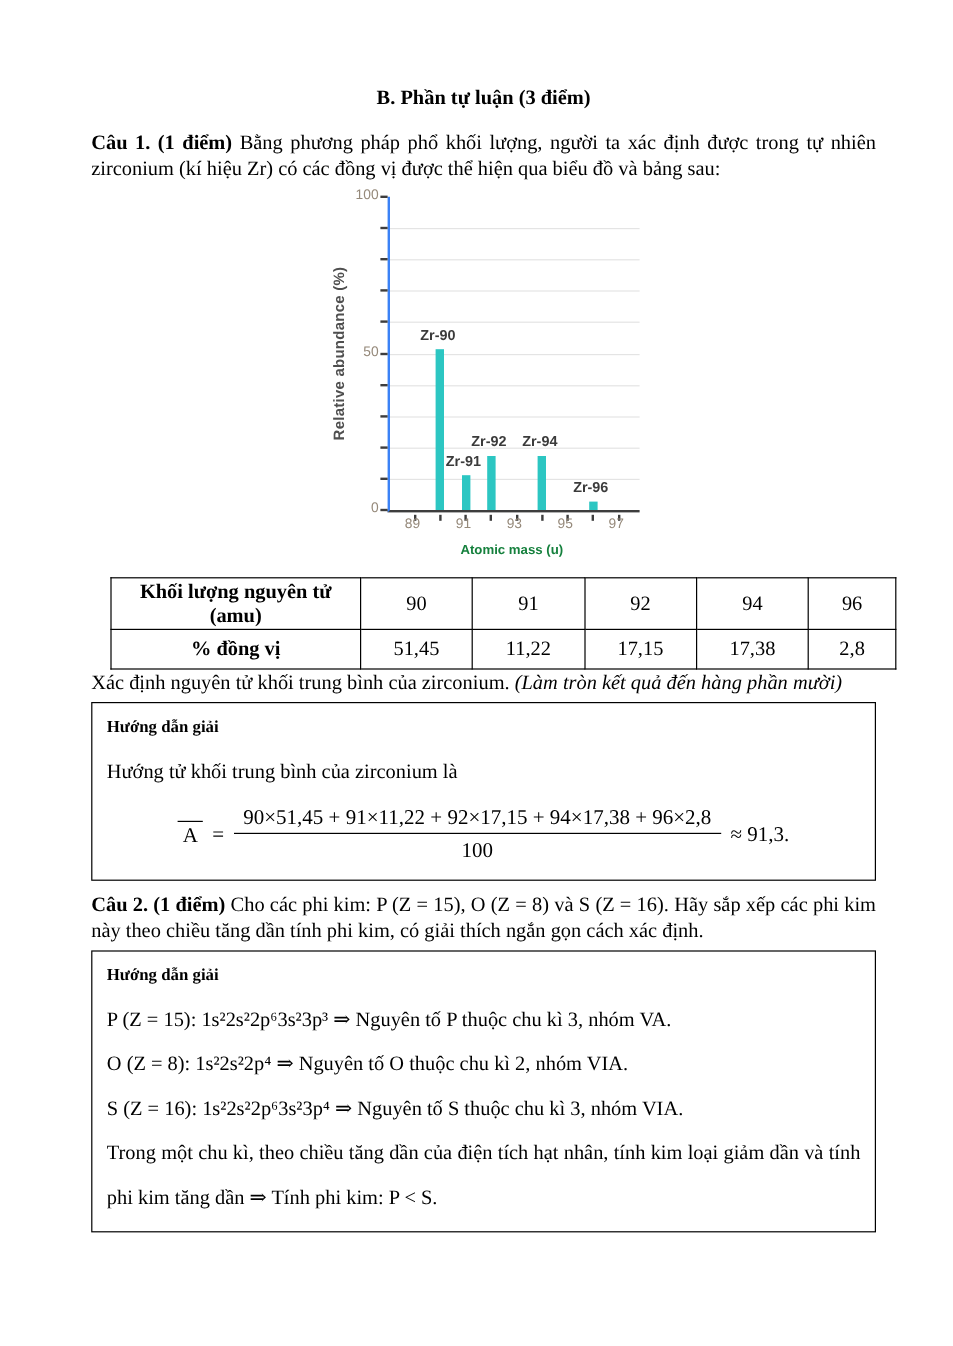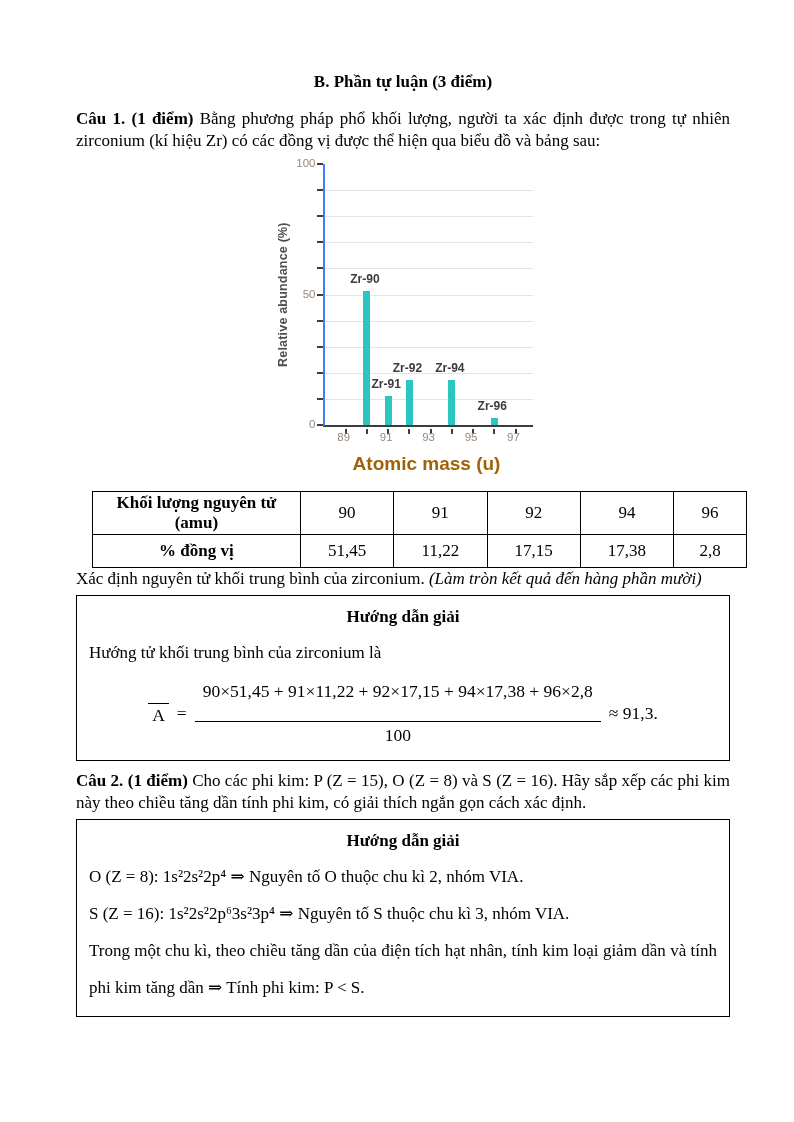--- a/index.html
+++ b/index.html
@@ -35,45 +35,45 @@
   }
   .gridline { position:absolute; left:0; width:100%; height:1px; background:#e4e4e4; }
   .ytick { position:absolute; left:-8px; width:6px; height:2px; background:#3d3d3d; }
   .xtick { position:absolute; bottom:-9px; width:2px; height:5px; background:#3d3d3d; }
   .bar { position:absolute; bottom:0; width:7px; }
   .bar-label { position:absolute; width:52px; text-align:center; font-size:12px;
     font-weight:bold; color:#3b3b3b; }
   .chart-xticks { position:relative; height:18px; width:208px; }
   .xtick-label { position:absolute; top:4px; width:26px; text-align:center;
     font-size:11.5px; color:#95897a; }
-  .chart-xlabel { width:208px; text-align:center; font-size:19px; font-weight:bold;
-    color:#a16207; margin-top:8px; }
+  .chart-xlabel { width:208px; text-align:center; font-size:11px; font-weight:bold;
+    color:#15803d; margin-top:8px; }
 
   
   .iso-table { border-collapse:collapse; width:100%; table-layout:fixed; margin:16px 16px 0; }
   .iso-table td { border:1.8px solid #000; text-align:center; font-size:17px;
     height:30px; padding:1px 2px; vertical-align:middle; }
   .iso-table .rowlabel { font-weight:bold; }
   .col-label { width:31.4%; }
   .col-m { width:14.1%; }
   .col-last { width:11.0%; }
 
   
   .sol-box { border:1.8px solid #000; padding:4px 12px 10px; margin-top:5px; }
-  .sol-title { font-size:17px; font-weight:bold; line-height:34px;text-align:center; }
+  .sol-title { font-size:14px; font-weight:bold; line-height:34px; }
   .sol-line { font-size:17px; line-height:37px; text-align:left; }
   .sol-line.wrap { text-align:justify; }
   .q2 { margin-top:9px; }
   .box2 { margin-top:5px; }
 
   .formula { display:flex; justify-content:center; align-items:center; gap:8px;
     font-size:17.5px; margin:10px 0 4px; }
   .overline-a { display:inline-block; border-top:1.7px solid #000; padding:2px 4px 0; line-height:1.05; }
   .frac { display:inline-flex; flex-direction:column; align-items:center; }
-  .frac .num { padding:0 8px 19px; border-bottom:1.7px solid #000; }
+  .frac .num { padding:0 8px 2px; border-bottom:1.7px solid #000; }
   .frac .den { padding-top:3px; }
 </style>
 </head>
 <body>
 
 <div class="page">
   <div class="content">
 
     <div class="heading">B. Phần tự luận (3 điểm)</div>
 
@@ -183,19 +183,20 @@
           <span class="den">100</span>
         </span>
         <span>≈ 91,3.</span>
       </div>
     </div>
 
     <p class="para q2"><span class="lead">Câu 2. (1 điểm)</span><span> Cho các phi kim: P (Z = 15), O (Z = 8) và S (Z = 16). Hãy sắp xếp các phi kim này theo chiều tăng dần tính phi kim, có giải thích ngắn gọn cách xác định.</span></p>
 
     <div class="sol-box box2">
       <div class="sol-title">Hướng dẫn giải</div>
+      <div class="sol-line">P (Z = 15): 1s²2s²2p⁶3s²3p³ ⇒ Nguyên tố P thuộc chu kì 3, nhóm VA.</div>
       <div class="sol-line">O (Z = 8): 1s²2s²2p⁴ ⇒ Nguyên tố O thuộc chu kì 2, nhóm VIA.</div>
       <div class="sol-line">S (Z = 16): 1s²2s²2p⁶3s²3p⁴ ⇒ Nguyên tố S thuộc chu kì 3, nhóm VIA.</div>
       <div class="sol-line wrap">Trong một chu kì, theo chiều tăng dần của điện tích hạt nhân, tính kim loại giảm dần và tính phi kim tăng dần ⇒ Tính phi kim: P &lt; S.</div>
     </div>
 
   </div>
 </div>
 
 </body></html>

